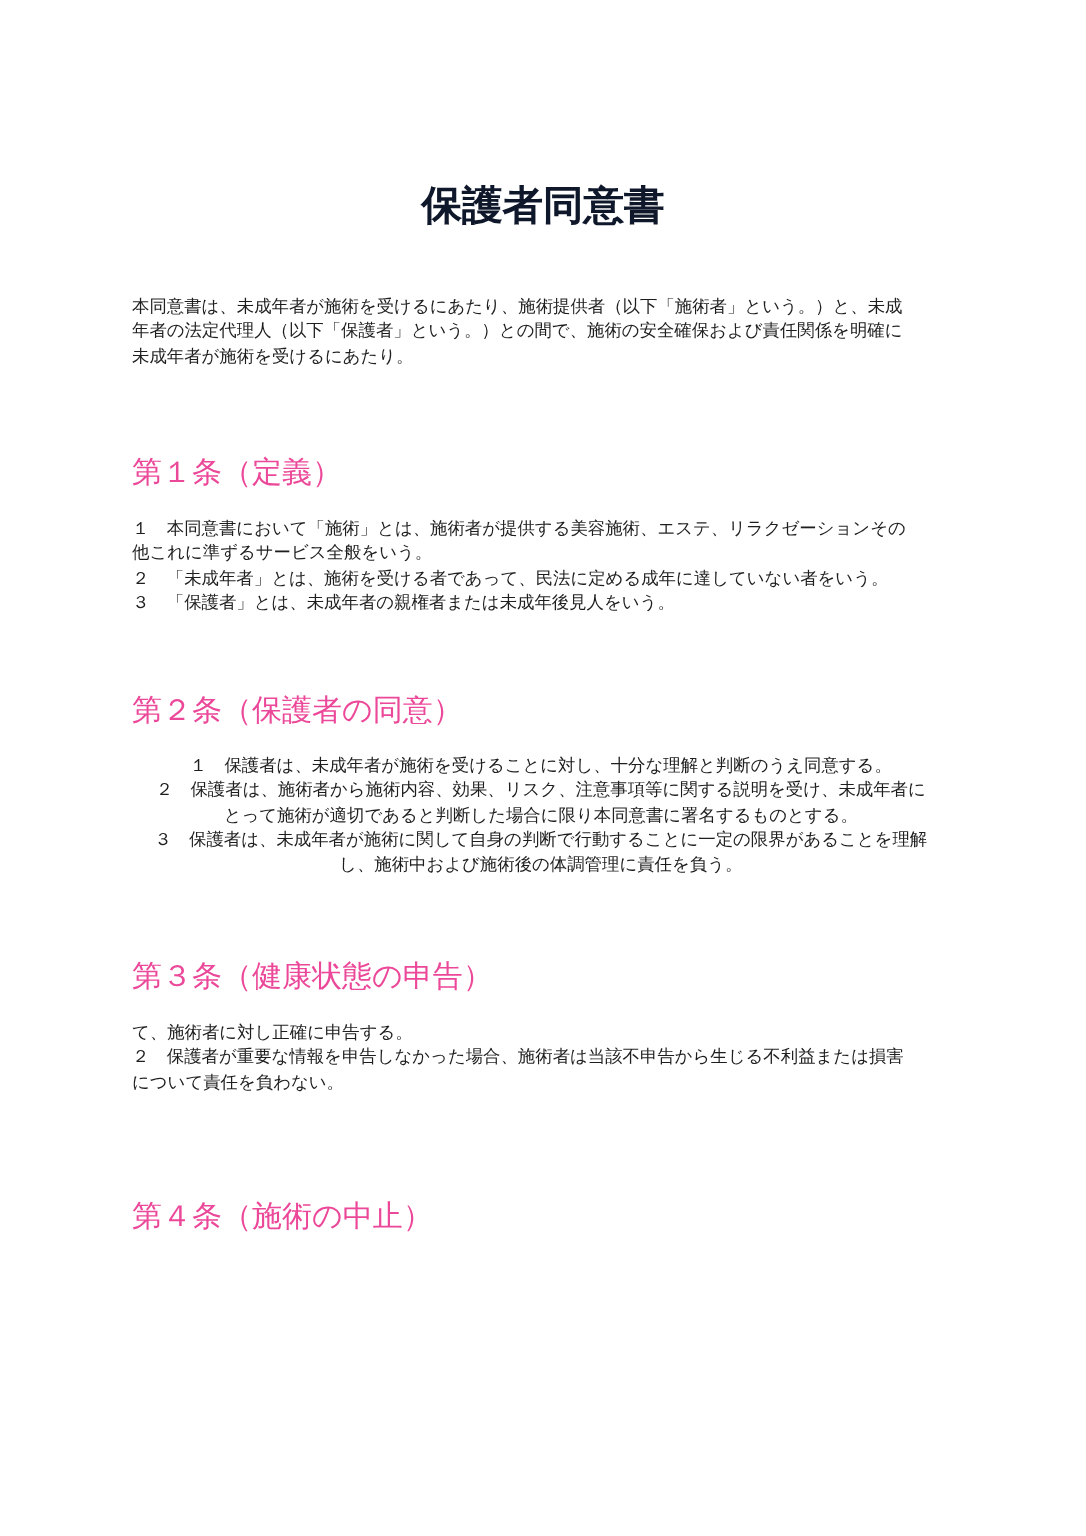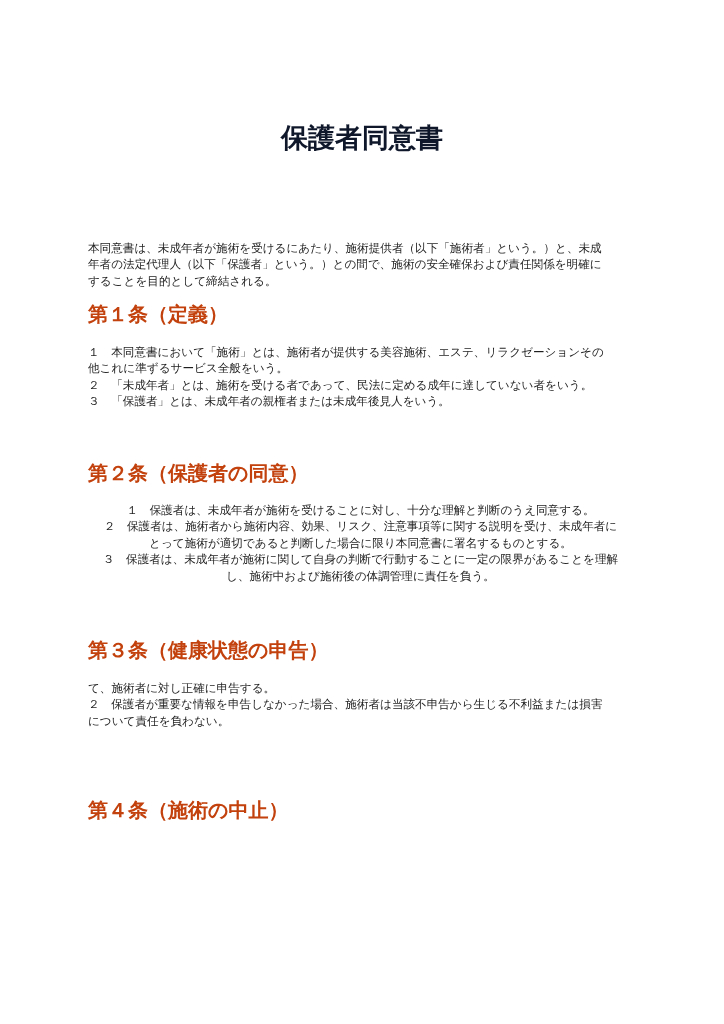--- a/index.html
+++ b/index.html
@@ -3,34 +3,34 @@
 <meta charset="utf-8">
 <style>
   html, body { margin: 0; padding: 0; background: #ffffff; }
   body { width: 724px; height: 1024px; position: relative; overflow: hidden;
          font-family: "DejaVu Sans", "Liberation Sans", sans-serif; color: #1a1a1a; }
   .page { position: absolute; left: 0; top: 0; width: 724px; height: 1024px; background: #fff; }
   .title { position: absolute; left: 0; width: 724px; top: 120px; text-align: center;
            font-size: 27px; font-weight: bold; letter-spacing: 0px; line-height: 36px; color: #0f172a; }
   .block { position: absolute; left: 88px; width: 545px; }
   .line { font-size: 11.6px; line-height: 16.4px; white-space: nowrap; color: #1e1e1e; }
-  .heading { position: absolute; left: 88px; font-size: 20px; font-weight: bold;
-             line-height: 26px; color: #c2410c; white-space: nowrap; }
+  .heading { position: absolute; left: 88px; font-size: 20px; font-weight: normal;
+             line-height: 26px; color: #ec4899; white-space: nowrap; }
 </style>
 </head>
 <body>
 
 <div class="page">
 
   <div class="title">保護者同意書</div>
 
-  <div class="block" style="top:196px;margin-top:44px;">
+  <div class="block" style="top:196px;">
     <div class="line">本同意書は、未成年者が施術を受けるにあたり、施術提供者（以下「施術者」という。）と、未成</div>
     <div class="line">年者の法定代理人（以下「保護者」という。）との間で、施術の安全確保および責任関係を明確に</div>
-    <div class="line">することを目的として締結される。</div>
+    <div class="line">未成年者が施術を受けるにあたり。</div>
   </div>
 
   <div class="heading" style="top:301px;">第１条（定義）</div>
   <div class="block" style="top:344px;">
     <div class="line">１　本同意書において「施術」とは、施術者が提供する美容施術、エステ、リラクゼーションその</div>
     <div class="line">他これに準ずるサービス全般をいう。</div>
     <div class="line">２　「未成年者」とは、施術を受ける者であって、民法に定める成年に達していない者をいう。</div>
     <div class="line">３　「保護者」とは、未成年者の親権者または未成年後見人をいう。</div>
   </div>
 

